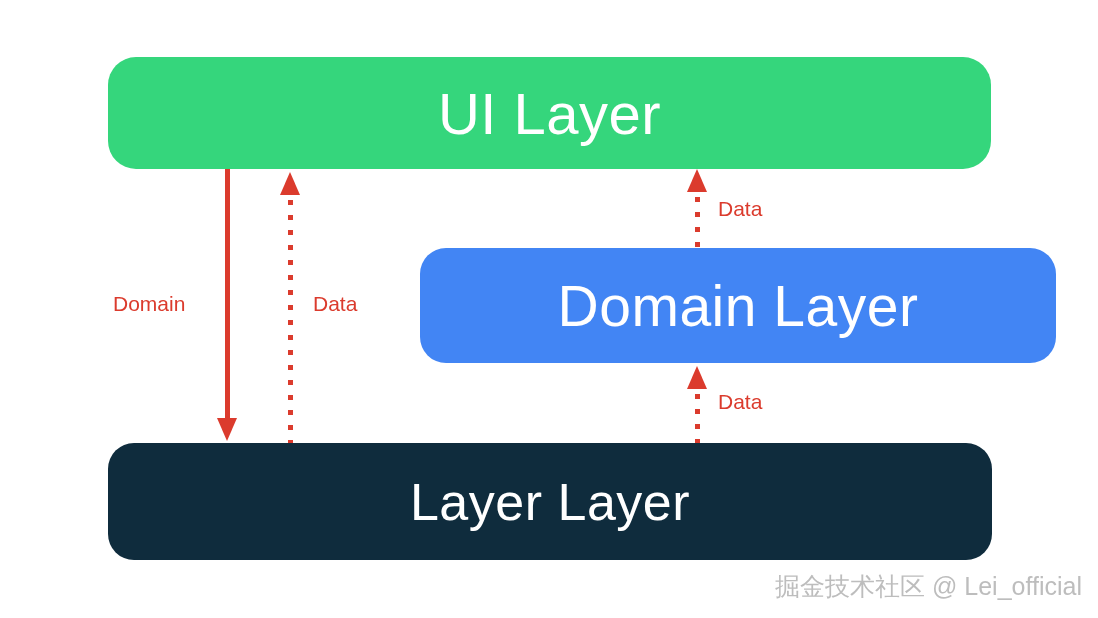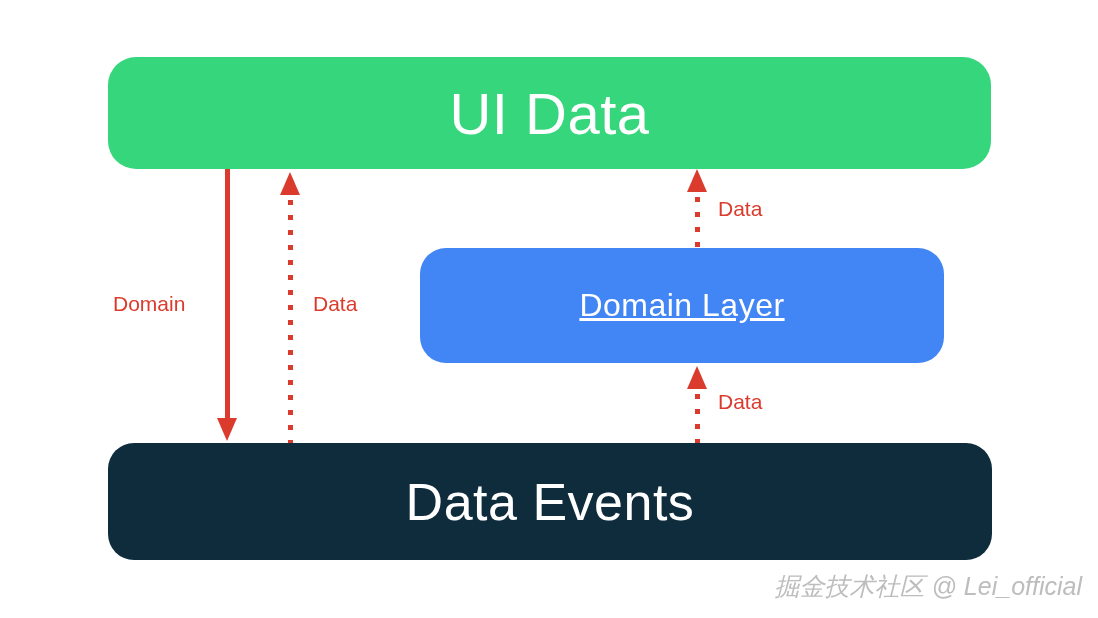--- a/index.html
+++ b/index.html
@@ -24,24 +24,23 @@
     justify-content:center;
     color:#ffffff;
     letter-spacing:0.5px;
   }
   .box-ui{
     left:108px; top:57px; width:883px; height:112px;
     border-radius:28px;
     font-size:58px;
   }
   .box-domain{
-    left:420px; top:248px; width:524px; height:115px;
+    left:420px; top:248px; width:636px; height:115px;
     border-radius:26px;
-    font-size:32px;
-    text-decoration:underline;
+    font-size:57px;
   }
   .box-data{
     left:108px; top:443px; width:884px; height:117px;
     border-radius:26px;
     font-size:52px;
   }
   .vline-solid{
     position:absolute;
     width:5px;
     background-color:var(--arrow-color);
@@ -74,38 +73,37 @@
     white-space:nowrap;
   }
   .watermark{
     position:absolute;
     right:16px;
     top:570px;
     font-size:25px;
     color:#bdbdbd;
     text-shadow:1px 1px 0 #ffffff, 2px 2px 1px #ffffff;
     white-space:nowrap;
-    font-style:italic;
   }
 </style>
 </head>
 <body>
 
 <div class="canvas">
 
   <div class="layer-box box-ui" style="background-color: rgb(53, 214, 124);">
-    <span>UI Data</span>
+    <span>UI Layer</span>
   </div>
 
   <div class="layer-box box-domain" style="background-color: rgb(66, 133, 244);">
     <span>Domain Layer</span>
   </div>
 
   <div class="layer-box box-data" style="background-color: rgb(15, 44, 61);">
-    <span>Data Events</span>
+    <span>Layer Layer</span>
   </div>
 
   <div>
     <div class="vline-solid" style="left:225px; top:169px; height:252px;"></div>
     <div class="arrowhead down" style="left:217px; top:418px;"></div>
     <div class="arrow-label" style="left:113px; top:292px;">Domain</div>
   </div>
 
   <div>
     <div class="arrowhead up" style="left:280px; top:172px;"></div>

